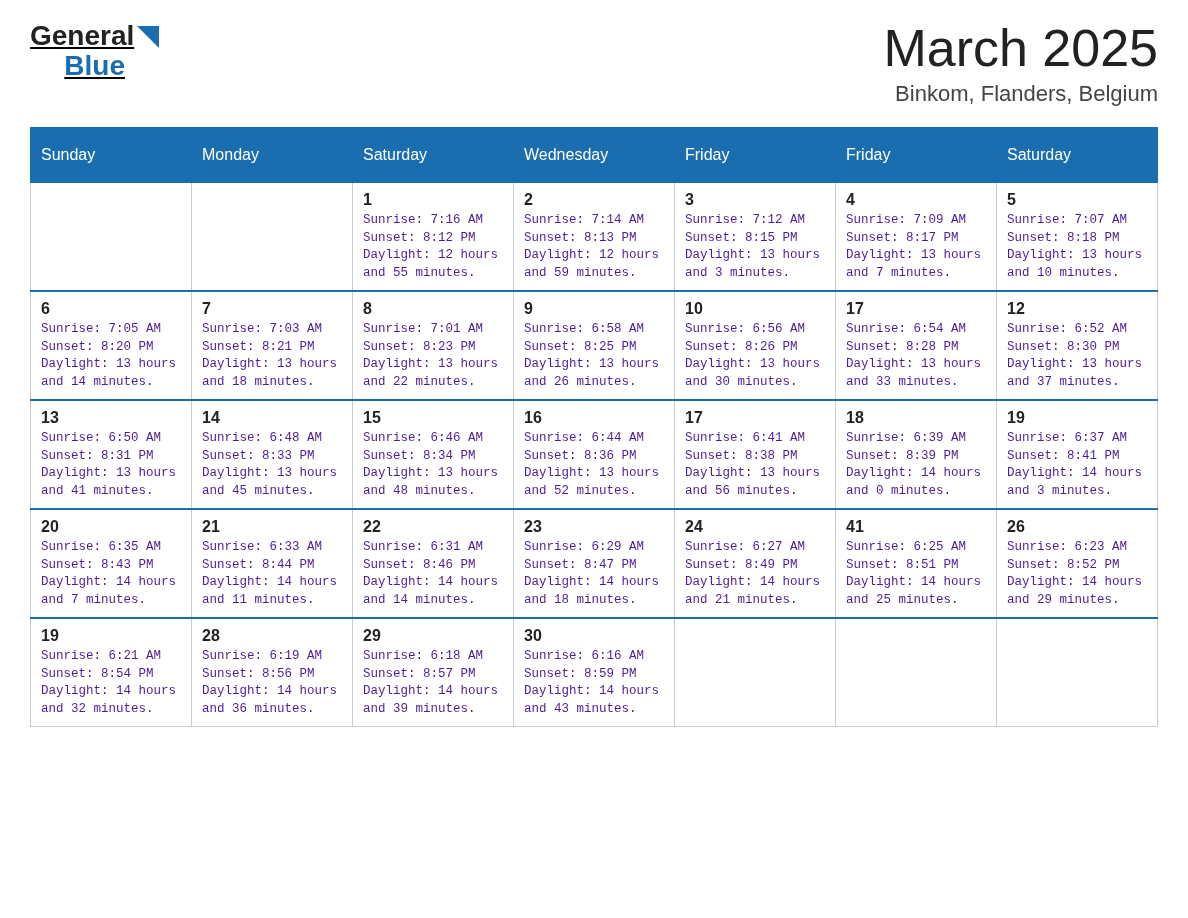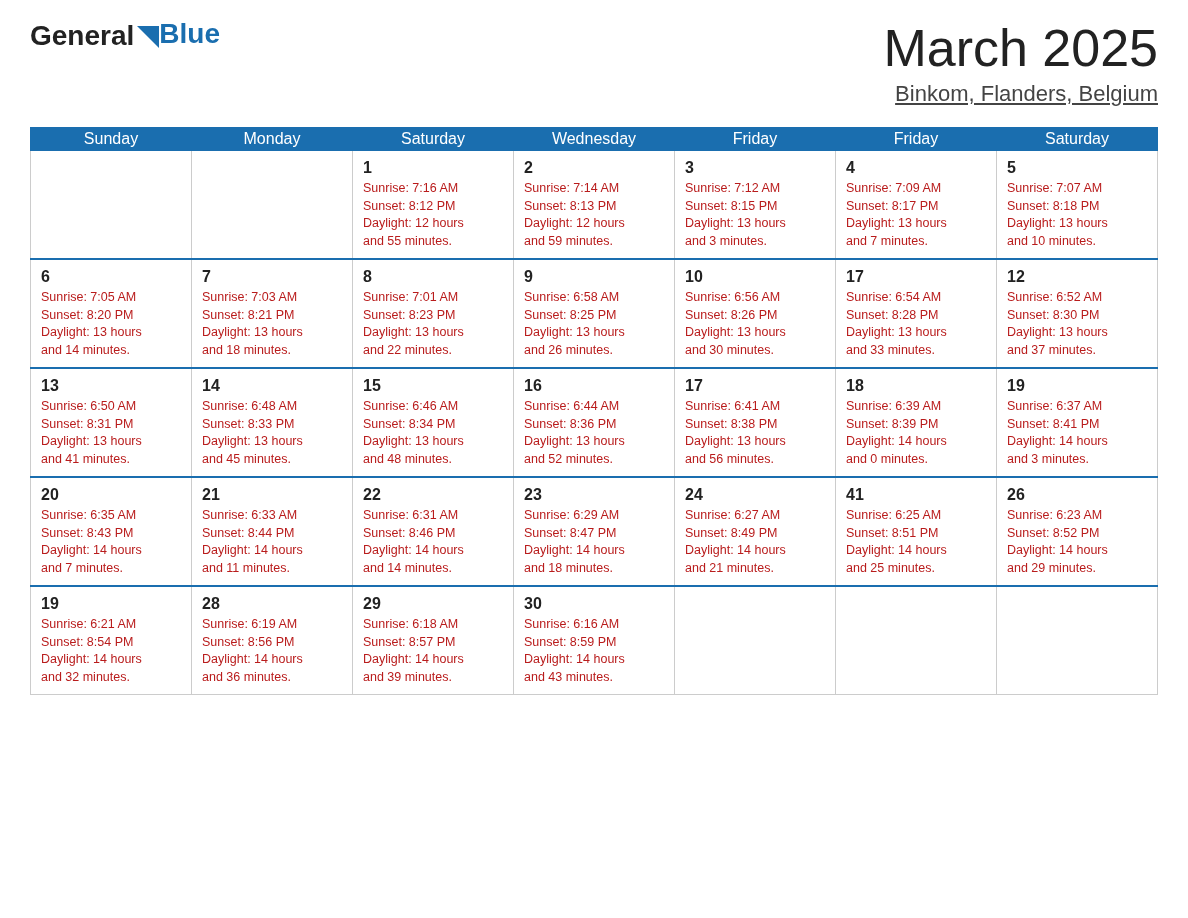--- a/index.html
+++ b/index.html
@@ -27,21 +27,22 @@
       line-height: 1;
     }
     .logo-text-blue {
       font-size: 28px;
       font-weight: bold;
       color: #1a6eaf;
       line-height: 1;
     }
     .logo-wrapper {
       display: flex;
-      flex-direction: row;
+      flex-direction: column;
+      text-decoration: underline;
     }
     .logo-line1 {
       display: flex;
       align-items: center;
     }
     .logo-line2 {
       display: flex;
       justify-content: center;
     }
     .title-section {
@@ -50,55 +51,55 @@
     .page-title {
       font-size: 52px;
       font-weight: normal;
       color: #222;
       line-height: 1.1;
     }
     .page-subtitle {
       font-size: 22px;
       color: #444;
       margin-top: 4px;
-      text-decoration: underline;
     }
     .calendar {
       width: 100%;
       border-collapse: collapse;
     }
     .calendar th {
       background-color: #1a6eaf;
       color: #fff;
       font-size: 16px;
       font-weight: normal;
-      padding: 2px 10px;
-      text-align: center;
+      padding: 18px 10px;
+      text-align: left;
       border: 1px solid #1a6eaf;
     }
     .calendar td {
       vertical-align: top;
       padding: 8px 10px;
       border: 1px solid #ccc;
       width: calc(100% / 7);
       min-height: 100px;
       font-size: 13px;
       color: #222;
     }
     .calendar td .day-number {
       font-size: 16px;
       font-weight: bold;
       color: #222;
       display: block;
       margin-bottom: 3px;
     }
     .calendar td .day-info {
       font-size: 12.5px;
-      color: #b91c1c;
+      color: #4c1d95;
       line-height: 1.4;
+      font-family: Liberation Mono, monospace;
     }
     .calendar tr td {
       border-top: 2px solid #1a6eaf;
     }
     .calendar tr:first-child td {
       border-top: none;
     }
     .calendar tbody tr:first-child td {
       border-top: 1px solid #ccc;
     }

